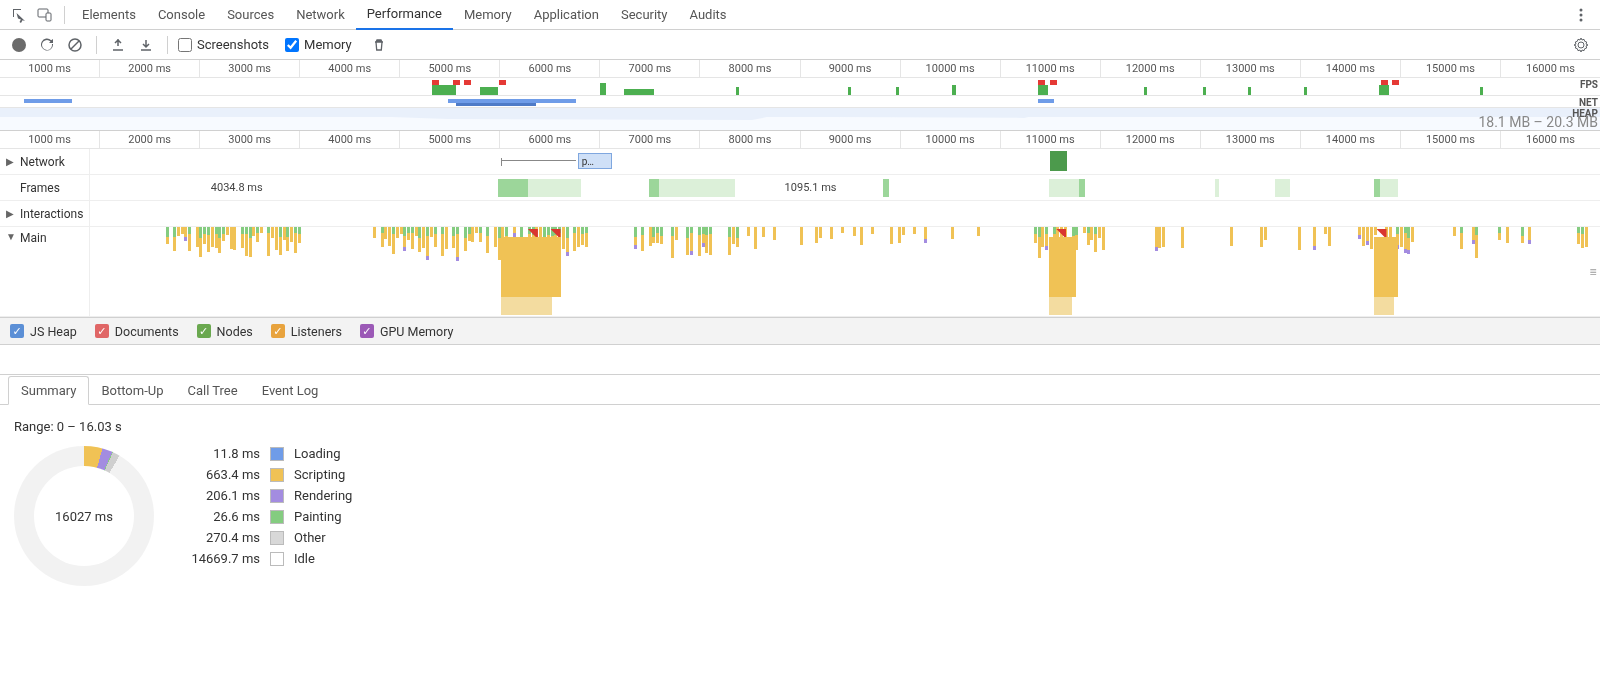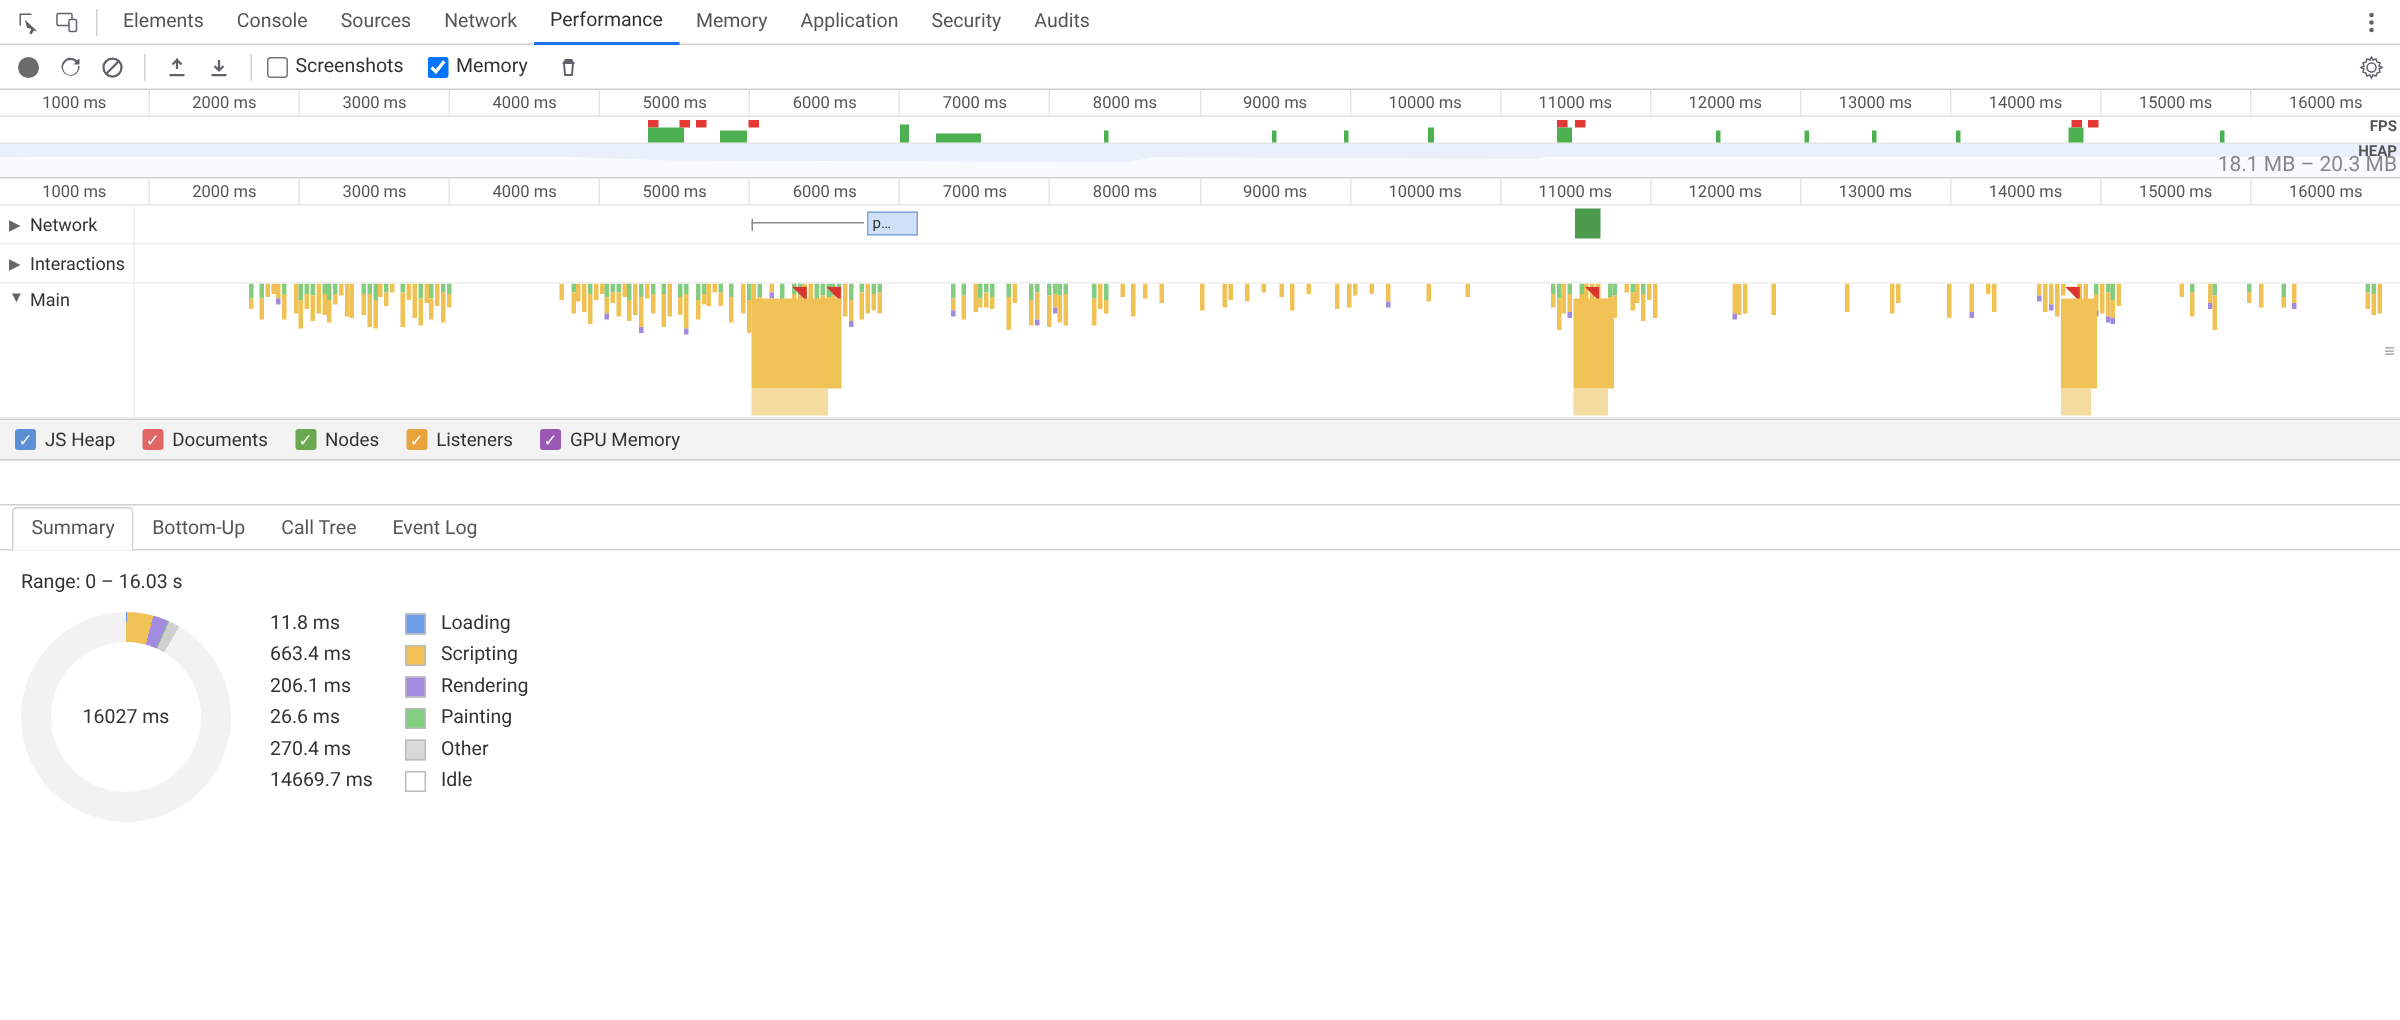--- a/index.html
+++ b/index.html
@@ -267,21 +267,21 @@
     width:100px; height:100px; border-radius:50%;
     background:#fff;
   }
   .donut .center {
     position:absolute; inset:0; display:flex; align-items:center; justify-content:center;
     font-size:13px; z-index:1;
   }
 
   .legend { display:flex; flex-direction:column; gap:6px; font-size:13px; }
   .legend-row { display:flex; align-items:center; gap:10px; }
-  .legend-row .val { width:80px; text-align:left; }
+  .legend-row .val { width:80px; text-align:right; }
   .swatch { width:14px; height:14px; border:1px solid #bbb; }
 
   svg { display:block; }
 </style>
 </head>
 <body>
 
 <div class="tabs">
   <div class="icon-btn">
     <svg width="16" height="16" viewBox="0 0 16 16">
@@ -406,20 +406,27 @@
     <div class="fps-bar" style="left:64.9%;height:10px;width:10px"></div>
     <div class="fps-bar" style="left:71.5%;height:8px;width:3px"></div>
     <div class="fps-bar" style="left:75.2%;height:8px;width:3px"></div>
     <div class="fps-bar" style="left:78%;height:8px;width:3px"></div>
     <div class="fps-bar" style="left:81.5%;height:8px;width:3px"></div>
     <div class="fps-bar" style="left:86.2%;height:10px;width:10px"></div>
     <div class="fps-bar" style="left:92.5%;height:8px;width:3px"></div>
   </div>
 
 
+  <div class="ov-lane" style="height:12px">
+    <span class="label">NET</span>
+    <div class="net-bar" style="left:1.5%;width:3%;top:3px"></div>
+    <div class="net-bar" style="left:28%;width:8%;top:3px"></div>
+    <div class="net-bar" style="left:28.5%;width:5%;top:7px;height:3px;background:#4f7bc7"></div>
+    <div class="net-bar" style="left:64.9%;width:1%;top:3px"></div>
+  </div>
 
   <div class="ov-heap">
     <span class="label">HEAP</span>
     <span class="range">18.1 MB – 20.3 MB</span>
   </div>
 </div>
 
 <div class="detail">
   <div class="time-ruler" id="dt-ruler">
       <div class="tick">1000 ms</div>
@@ -448,20 +455,41 @@
     <div class="track-body">
       <div class="net-whisker" style="left:27.2%;width:5%"></div>
       <div class="p-whisker" style="left:27.2%"></div>
       <div class="net-block" style="left:32.3%;width:2.3%">
           <span>p…</span>
         </div>
       <div style="position:absolute;left:63.6%;top:2px;width:1.1%;height:20px;background:#4c9a4c"></div>
     </div>
   </div>
 
+  <div class="track">
+    <div class="track-header">
+        <span class="tri"></span>
+        <span>Frames</span>
+      </div>
+    <div class="track-body">
+      <span class="frame-label" style="left:8%">4034.8 ms</span>
+      <div class="frame-bar dense" style="left:27.0%;width:2%"></div>
+      <div class="frame-bar" style="left:29.0%;width:3.5%"></div>
+      <div class="frame-bar dense" style="left:37%;width:0.7%"></div>
+      <div class="frame-bar" style="left:37.7%;width:5%"></div>
+      <span class="frame-label" style="left:46%">1095.1 ms</span>
+      <div class="frame-bar dense" style="left:52.5%;width:0.4%"></div>
+      <div class="frame-bar" style="left:63.5%;width:2%"></div>
+      <div class="frame-bar dense" style="left:65.5%;width:0.4%"></div>
+      <div class="frame-bar" style="left:74.5%;width:0.3%"></div>
+      <div class="frame-bar" style="left:78.5%;width:1%"></div>
+      <div class="frame-bar dense" style="left:85%;width:0.4%"></div>
+      <div class="frame-bar" style="left:85.4%;width:1.2%"></div>
+    </div>
+  </div>
 
   <div class="track">
     <div class="track-header">
         <span class="tri">▶</span>
         <span>Interactions</span>
       </div>
     <div class="track-body"></div>
   </div>
 
   <div class="track tall" style="position:relative">

